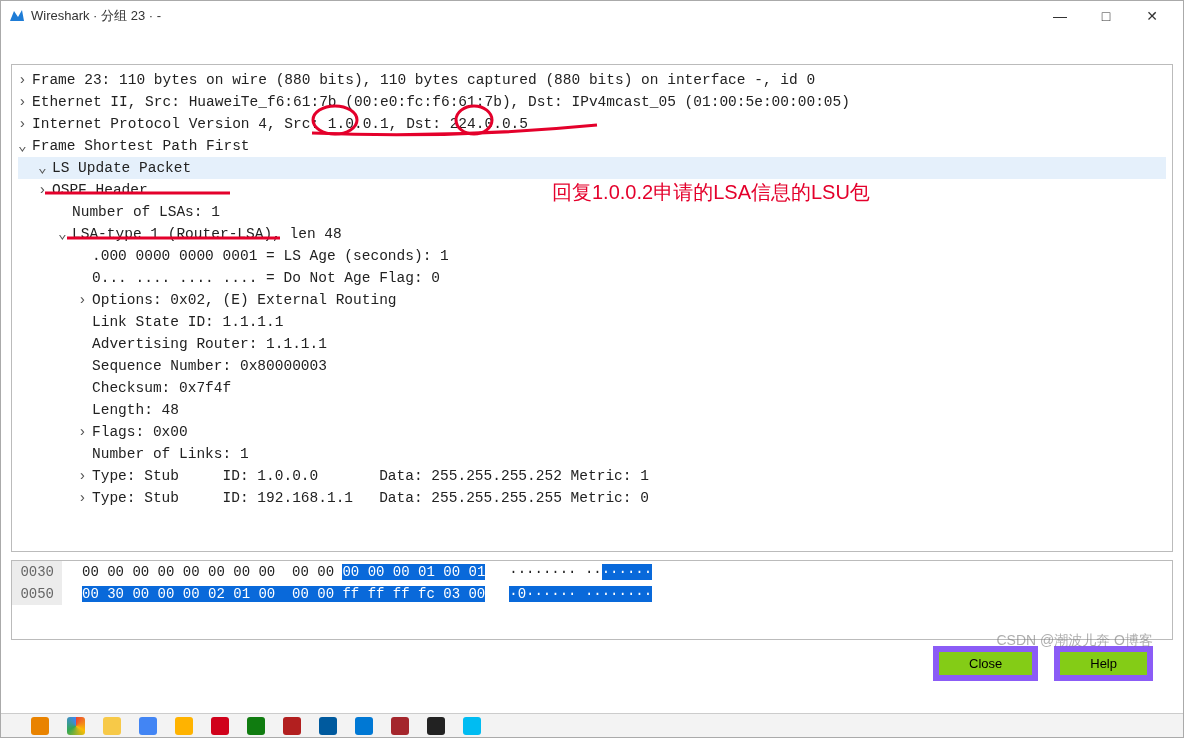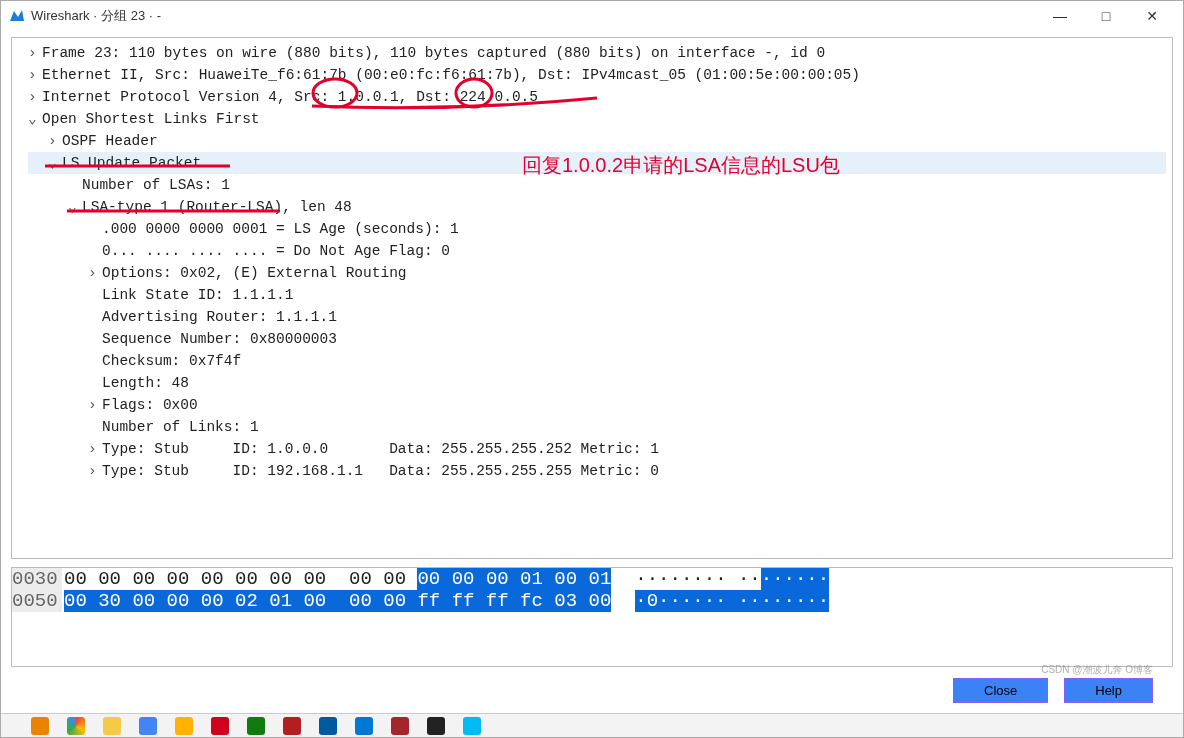--- a/index.html
+++ b/index.html
@@ -1,44 +1,44 @@
 <!DOCTYPE html>
 <html><head>
 <meta charset="utf-8">
 <style>
   * { box-sizing: border-box; margin: 0; padding: 0; }
   html, body { width: 1184px; height: 738px; font-family: "Segoe UI", Arial, sans-serif; background: #fff; overflow: hidden; }
-  .window { width: 1184px; height: 738px; display: flex; flex-direction: column; border: 1px solid #aaa; background: #fff; }
+  .window { width: 1184px; height: 738px; display: flex; flex-direction: column; border: 1px solid #aaa; background: #fff; gap: 27px; }
   .titlebar { height: 30px; display: flex; align-items: center; padding: 0 8px; font-size: 13px; color: #333; }
   .titlebar .app-icon { width: 16px; height: 16px; margin-right: 6px; }
   .titlebar .title { flex: 1; }
   .titlebar .win-controls { display: flex; gap: 0; }
   .titlebar .win-btn { width: 46px; height: 30px; display: flex; align-items: center; justify-content: center; cursor: pointer; font-size: 14px; color: #333; }
   .content { flex: 1; display: flex; flex-direction: column; padding: 6px 10px 0 10px; min-height: 0; position: relative; }
   .tree-pane { flex: 1; border: 1px solid #bbb; padding: 4px 6px; font-family: Consolas, "Courier New", monospace; font-size: 14.5px; line-height: 22px; color: #222; overflow: auto; position: relative; }
-  .row { white-space: pre; margin-left: 10px; }
+  .row { white-space: pre; }
   .row.highlight { background: #e5f0fb; }
   .ind0 { padding-left: 0; }
   .ind1 { padding-left: 20px; }
   .ind2 { padding-left: 40px; }
   .ind3 { padding-left: 60px; }
   .toggle { display: inline-block; width: 14px; color: #555; user-select: none; }
   .annotation-layer { position: absolute; inset: 0; pointer-events: none; }
-  .ann-red { position: absolute; font-family: "Microsoft YaHei", sans-serif; font-size: 20px; color: #e4002b; font-weight: 500; }
+  .ann-red { position: absolute; font-family: "Microsoft YaHei", sans-serif; font-size: 20px; color: #e4002b; font-weight: 500; margin-left: 30px; }
   .ann-orange { position: absolute; font-family: "Microsoft YaHei", sans-serif; font-size: 20px; color: #f08c00; font-weight: 500; }
-  .hex-pane { height: 100px; border: 1px solid #bbb; margin-top: 8px; font-family: Consolas, "Courier New", monospace; font-size: 19px; line-height: 22px; background: #fff; overflow: auto; }
+  .hex-pane { height: 80px; border: 1px solid #bbb; margin-top: 8px; font-family: Consolas, "Courier New", monospace; font-size: 14px; line-height: 22px; background: #fff; overflow: auto; }
   .hex-row { display: flex; white-space: pre; }
   .hex-off { width: 50px; color: #666; background: #ececec; text-align: right; padding-right: 8px; }
-  .hex-bytes { padding-left: 2px; color: #222; }
+  .hex-bytes { padding-left: 20px; color: #222; }
   .hex-bytes .sel { background: #0969da; color: #fff; }
   .hex-ascii { padding-left: 24px; color: #222; }
   .hex-ascii .sel { background: #0969da; color: #fff; }
   .bottom-bar { height: 46px; display: flex; align-items: center; justify-content: flex-end; padding: 0 20px; gap: 16px; }
-  .btn { border: 1px solid #8b5cf6; background: #3b82f6; font-size: 13px; padding: 4px 30px; cursor: pointer; }
-  .watermark { position: absolute; right: 30px; bottom: 36px; font-size: 10px; color: rgba(120,120,120,0.6); font-family: "Microsoft YaHei", sans-serif; pointer-events: none; }
+  .btn { border: 6px solid #8b5cf6; background: #84cc16; font-size: 13px; padding: 4px 30px; cursor: pointer; }
+  .watermark { position: absolute; right: 30px; bottom: 36px; font-size: 14px; color: rgba(120,120,120,0.6); font-family: "Microsoft YaHei", sans-serif; pointer-events: none; }
   .taskbar { height: 24px; background: #f3f3f3; border-top: 1px solid #ccc; display: flex; align-items: center; gap: 18px; padding-left: 30px; }
   .taskbar .tb-icon { width: 18px; height: 18px; border-radius: 3px; }
 </style>
 </head>
 <body>
 
 <div class="window">
 
   <div class="titlebar">
     <svg class="app-icon" viewBox="0 0 16 16">
@@ -51,23 +51,23 @@
       <div class="win-btn">✕</div>
     </div>
   </div>
 
   <div class="content">
 
     <div class="tree-pane">
       <div class="row ind0"><span class="toggle">›</span><span>Frame 23: 110 bytes on wire (880 bits), 110 bytes captured (880 bits) on interface -, id 0</span></div>
       <div class="row ind0"><span class="toggle">›</span><span>Ethernet II, Src: HuaweiTe_f6:61:7b (00:e0:fc:f6:61:7b), Dst: IPv4mcast_05 (01:00:5e:00:00:05)</span></div>
       <div class="row ind0"><span class="toggle">›</span><span>Internet Protocol Version 4, Src: 1.0.0.1, Dst: 224.0.0.5</span></div>
-      <div class="row ind0"><span class="toggle">⌄</span><span>Open Shortest Links First</span></div>
+      <div class="row ind0"><span class="toggle">⌄</span><span>Frame Shortest Path First</span></div>
+      <div class="row ind1 highlight"><span class="toggle">⌄</span><span>LS Update Packet</span></div>
       <div class="row ind1"><span class="toggle">›</span><span>OSPF Header</span></div>
-      <div class="row ind1 highlight"><span class="toggle">⌄</span><span>LS Update Packet</span></div>
       <div class="row ind2"><span class="toggle"></span><span>Number of LSAs: 1</span></div>
       <div class="row ind2"><span class="toggle">⌄</span><span>LSA-type 1 (Router-LSA), len 48</span></div>
       <div class="row ind3"><span class="toggle"></span><span>.000 0000 0000 0001 = LS Age (seconds): 1</span></div>
       <div class="row ind3"><span class="toggle"></span><span>0... .... .... .... = Do Not Age Flag: 0</span></div>
       <div class="row ind3"><span class="toggle">›</span><span>Options: 0x02, (E) External Routing</span></div>
       <div class="row ind3"><span class="toggle"></span><span>Link State ID: 1.1.1.1</span></div>
       <div class="row ind3"><span class="toggle"></span><span>Advertising Router: 1.1.1.1</span></div>
       <div class="row ind3"><span class="toggle"></span><span>Sequence Number: 0x80000003</span></div>
       <div class="row ind3"><span class="toggle"></span><span>Checksum: 0x7f4f</span></div>
       <div class="row ind3"><span class="toggle"></span><span>Length: 48</span></div>

